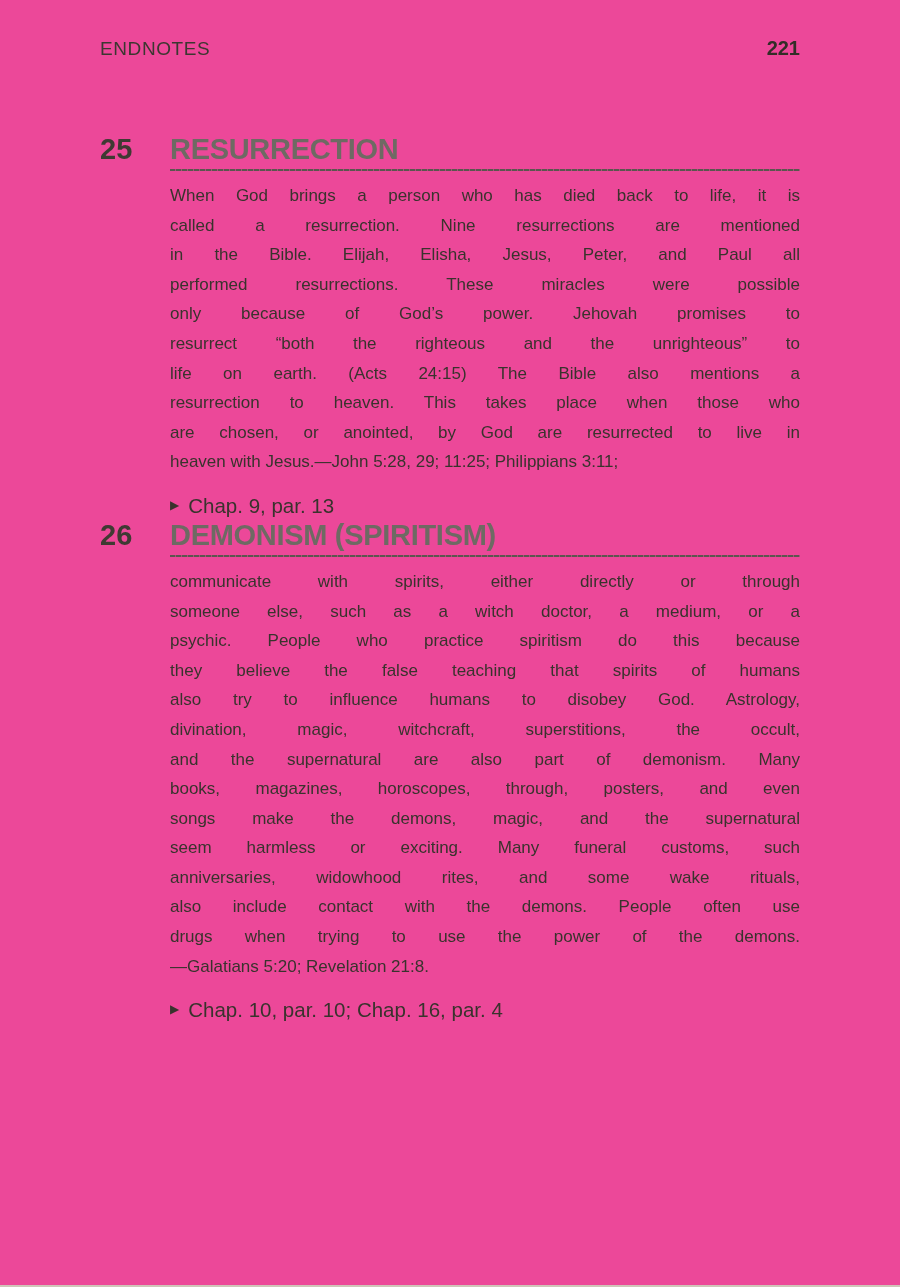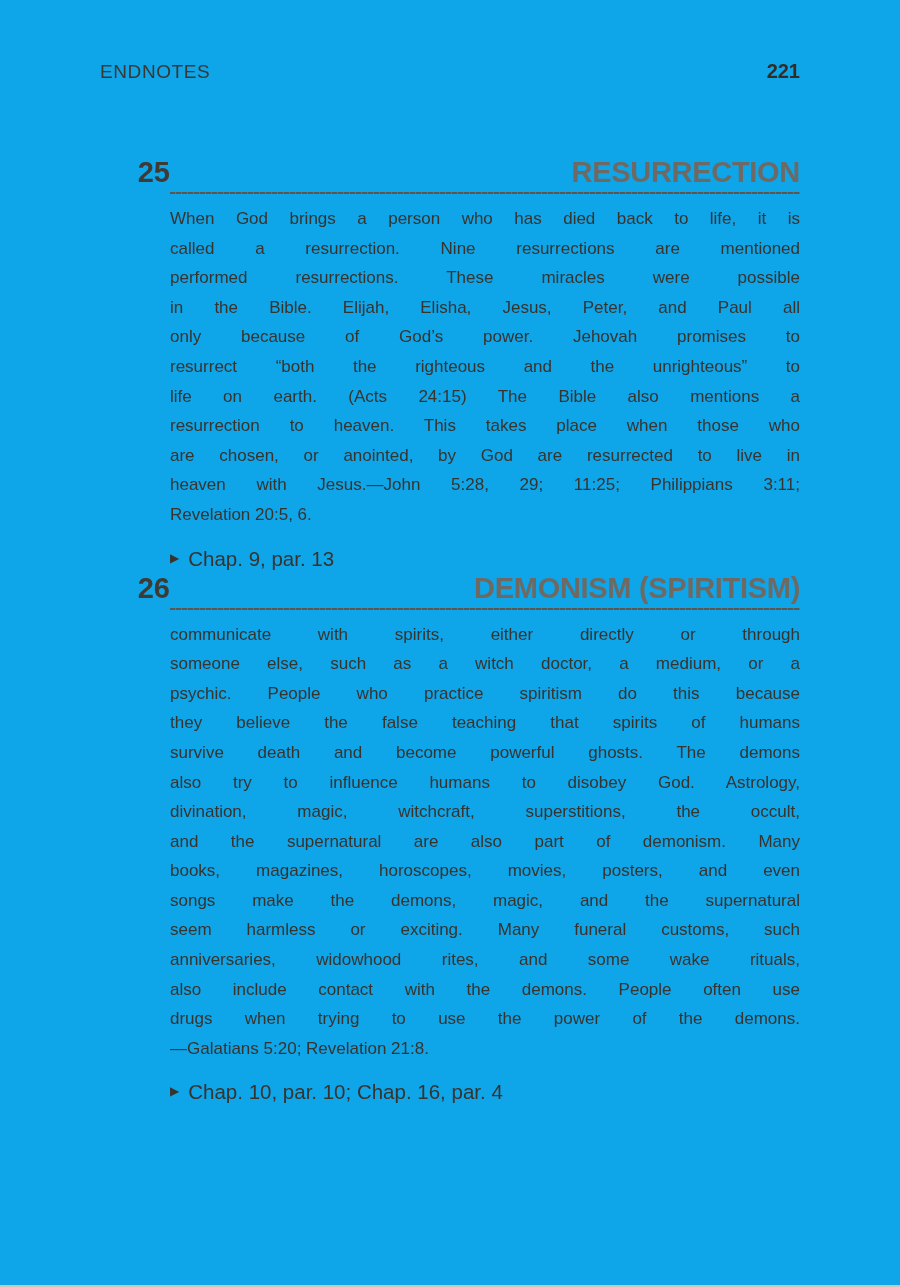--- a/index.html
+++ b/index.html
@@ -2,26 +2,26 @@
 <html><head>
 <meta charset="utf-8">
 <style>
   * { margin: 0; padding: 0; box-sizing: border-box; }
   html, body { background: #e8e2d8; }
   .page {
     position: relative;
     width: 900px;
     height: 1287px;
     margin: 0 auto;
-    background: #0ea5e9;
+    background: #ec4899;
     font-family: "Liberation Sans", "DejaVu Sans", sans-serif;
     color: #39332d;
     overflow: hidden;
     border-bottom: 2px solid #cfc5b8;
-    padding: 60px 100px 0 100px;
+    padding: 37px 100px 0 100px;
   }
   .page-header {
     display: flex;
     justify-content: space-between;
     align-items: baseline;
     line-height: 22px;
   }
   .running-head {
     font-size: 19px;
     letter-spacing: 0.6px;
@@ -31,21 +31,20 @@
     font-size: 20px;
     font-weight: bold;
     color: #332d27;
   }
   .entry { }
   .entry.first { margin-top: 74px; }
   .entry-heading {
     display: flex;
     align-items: flex-start;
     line-height: 30px;
-    text-align: right;
   }
   .entry-number {
     width: 70px;
     flex: 0 0 70px;
     font-size: 29px;
     font-weight: bold;
     color: #3f3a33;
   }
   .entry-title {
     flex: 1;
@@ -96,51 +95,49 @@
   </div>
 
   <section class="entry first">
     <div class="entry-heading">
       <span class="entry-number">25</span>
       <span class="entry-title">RESURRECTION</span>
     </div>
     <div class="entry-body">
         <div class="jline">When God brings a person who has died back to life, it is</div>
         <div class="jline">called a resurrection. Nine resurrections are mentioned</div>
+        <div class="jline">in the Bible. Elijah, Elisha, Jesus, Peter, and Paul all</div>
         <div class="jline">performed resurrections. These miracles were possible</div>
-        <div class="jline">in the Bible. Elijah, Elisha, Jesus, Peter, and Paul all</div>
         <div class="jline">only because of God’s power. Jehovah promises to</div>
         <div class="jline">resurrect “both the righteous and the unrighteous” to</div>
         <div class="jline">life on earth. (Acts 24:15) The Bible also mentions a</div>
         <div class="jline">resurrection to heaven. This takes place when those who</div>
         <div class="jline">are chosen, or anointed, by God are resurrected to live in</div>
         <div class="jline">heaven with Jesus.—John 5:28, 29; 11:25; Philippians 3:11;</div>
-        <div class="jline">Revelation 20:5, 6.</div>
       </div>
     <div class="entry-ref">
       <span class="ref-arrow">▶</span>
       <span class="ref-text">Chap. 9, par. 13</span>
     </div>
   </section>
 
   <section class="entry">
     <div class="entry-heading">
       <span class="entry-number">26</span>
       <span class="entry-title">DEMONISM (SPIRITISM)</span>
     </div>
     <div class="entry-body">
         <div class="jline">communicate with spirits, either directly or through</div>
         <div class="jline">someone else, such as a witch doctor, a medium, or a</div>
         <div class="jline">psychic. People who practice spiritism do this because</div>
         <div class="jline">they believe the false teaching that spirits of humans</div>
-        <div class="jline">survive death and become powerful ghosts. The demons</div>
         <div class="jline">also try to influence humans to disobey God. Astrology,</div>
         <div class="jline">divination, magic, witchcraft, superstitions, the occult,</div>
         <div class="jline">and the supernatural are also part of demonism. Many</div>
-        <div class="jline">books, magazines, horoscopes, movies, posters, and even</div>
+        <div class="jline">books, magazines, horoscopes, through, posters, and even</div>
         <div class="jline">songs make the demons, magic, and the supernatural</div>
         <div class="jline">seem harmless or exciting. Many funeral customs, such</div>
         <div class="jline">anniversaries, widowhood rites, and some wake rituals,</div>
         <div class="jline">also include contact with the demons. People often use</div>
         <div class="jline">drugs when trying to use the power of the demons.</div>
         <div class="jline">—Galatians 5:20; Revelation 21:8.</div>
       </div>
     <div class="entry-ref">
       <span class="ref-arrow">▶</span>
       <span class="ref-text">Chap. 10, par. 10; Chap. 16, par. 4</span>

